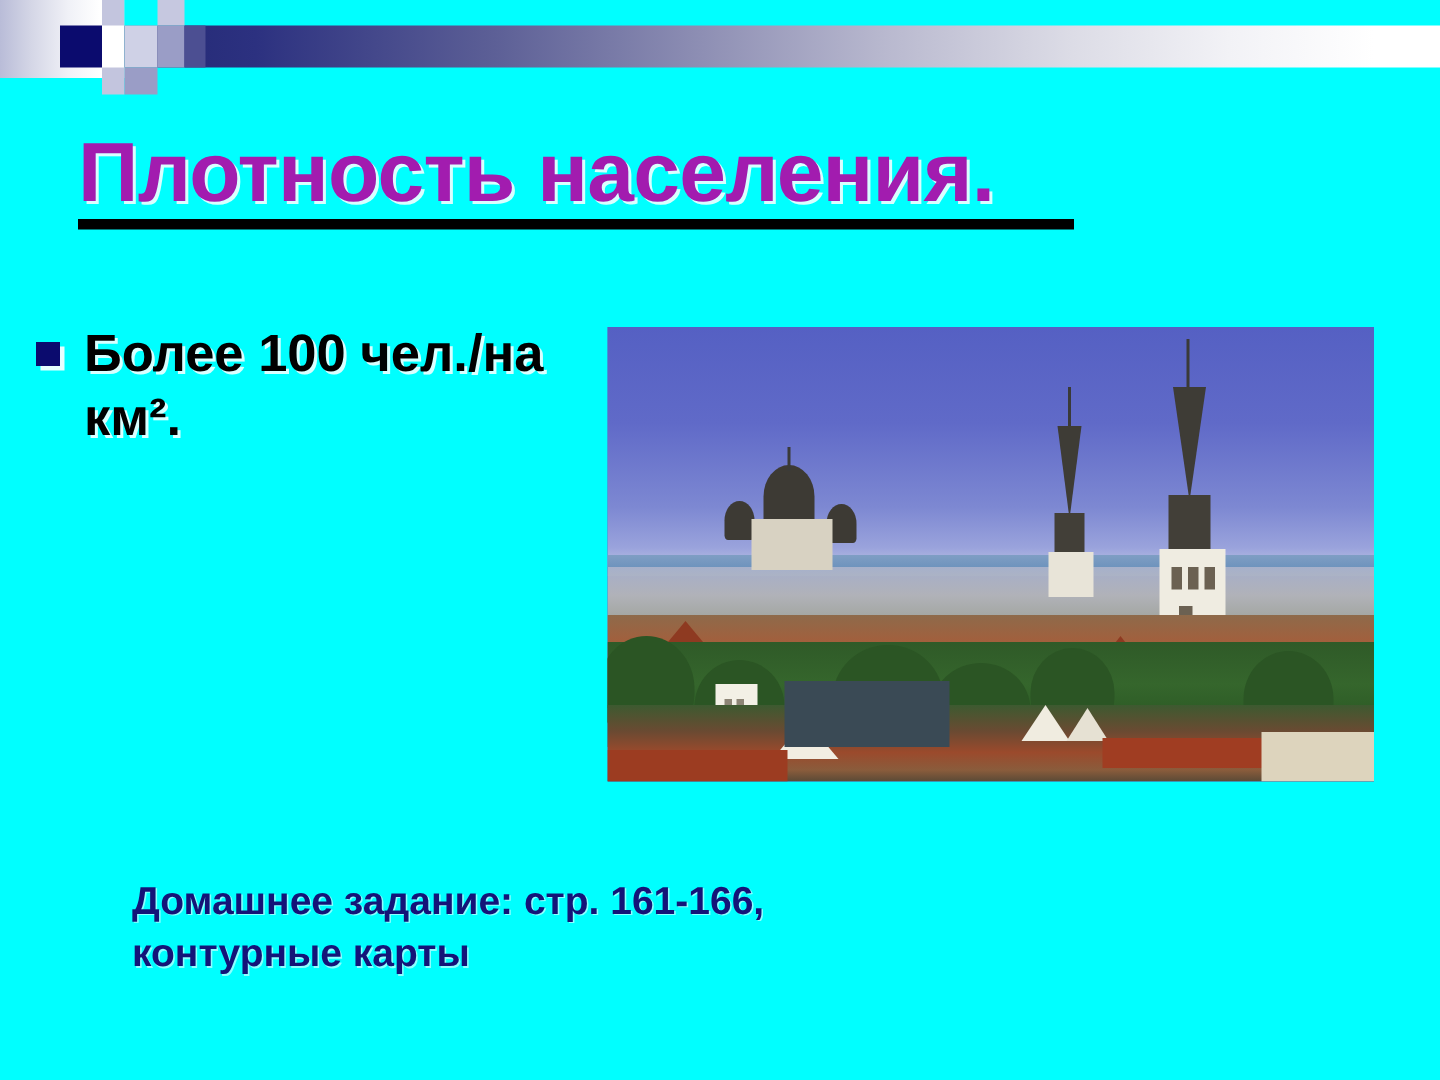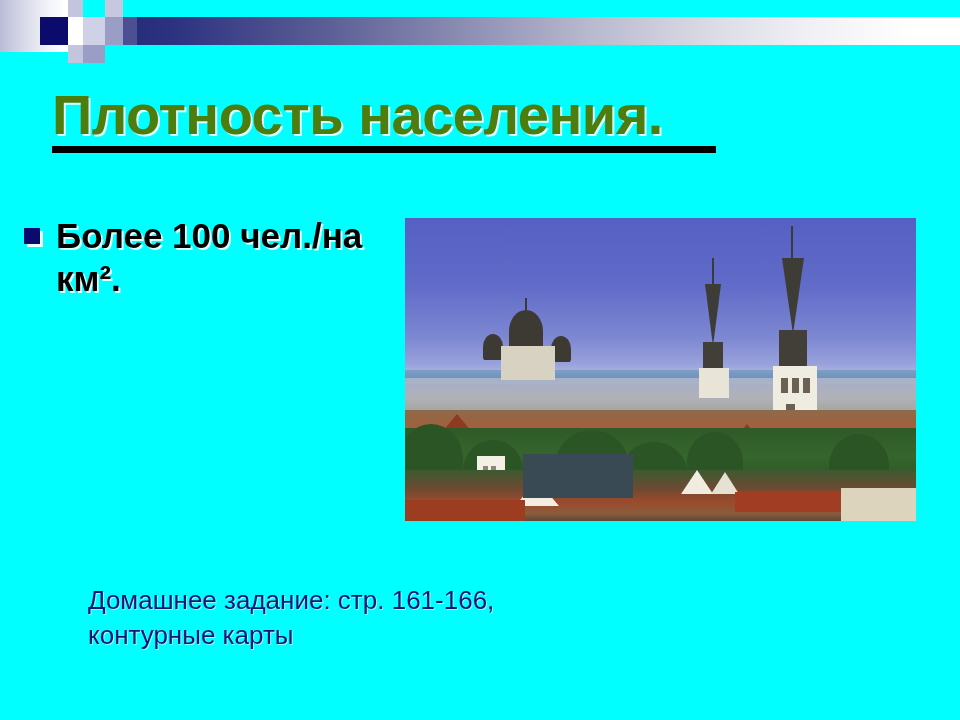--- a/index.html
+++ b/index.html
@@ -36,21 +36,21 @@
   #dsq-d     { left:68px; top:45px;  width:15px; height:18px; background:#c3c5de; }
   #dsq-e     { left:83px; top:17px;  width:22px; height:28px; background:#cfd1e6; }
   #dsq-f     { left:105px;top:17px;  width:18px; height:28px; background:#9a9dc6; }
   #dsq-g     { left:83px; top:45px;  width:22px; height:18px; background:#9a9dc6; }
   #dsq-h     { left:123px;top:17px;  width:14px; height:28px; background:#4c4f92; }
 
   
   #title {
     position:absolute; left:52px; top:86px;
     width:700px;
-    font-size:56px; font-weight:bold; color:#4d7c0f;
+    font-size:56px; font-weight:bold; color:#a21caf;
     letter-spacing:-0.5px; white-space:nowrap;
     text-shadow:2px 2px 0 rgba(255,255,255,.85);
     line-height:1.05;
   }
   #title-underline {
     position:absolute; left:52px; top:146px;
     width:664px; height:7px; background:#000000;
   }
 
   
@@ -120,21 +120,21 @@
   .onion {
     position:absolute; background:#3d3a34;
     border-radius:50% 50% 12% 12%;
   }
   .needle { position:absolute; width:2px; background:#3a3a38; }
 
   
   #homework {
     position:absolute; left:88px; top:583px;
     width:660px;
-    font-size:26px; font-weight:normal; color:#141478;
+    font-size:26px; font-weight:bold; color:#141478;
     line-height:1.35;
     text-shadow:1px 1px 0 rgba(255,255,255,.55);
   }
 </style>
 </head>
 <body>
 
 <div id="slide">
 
   <div id="deco-wash"></div>

